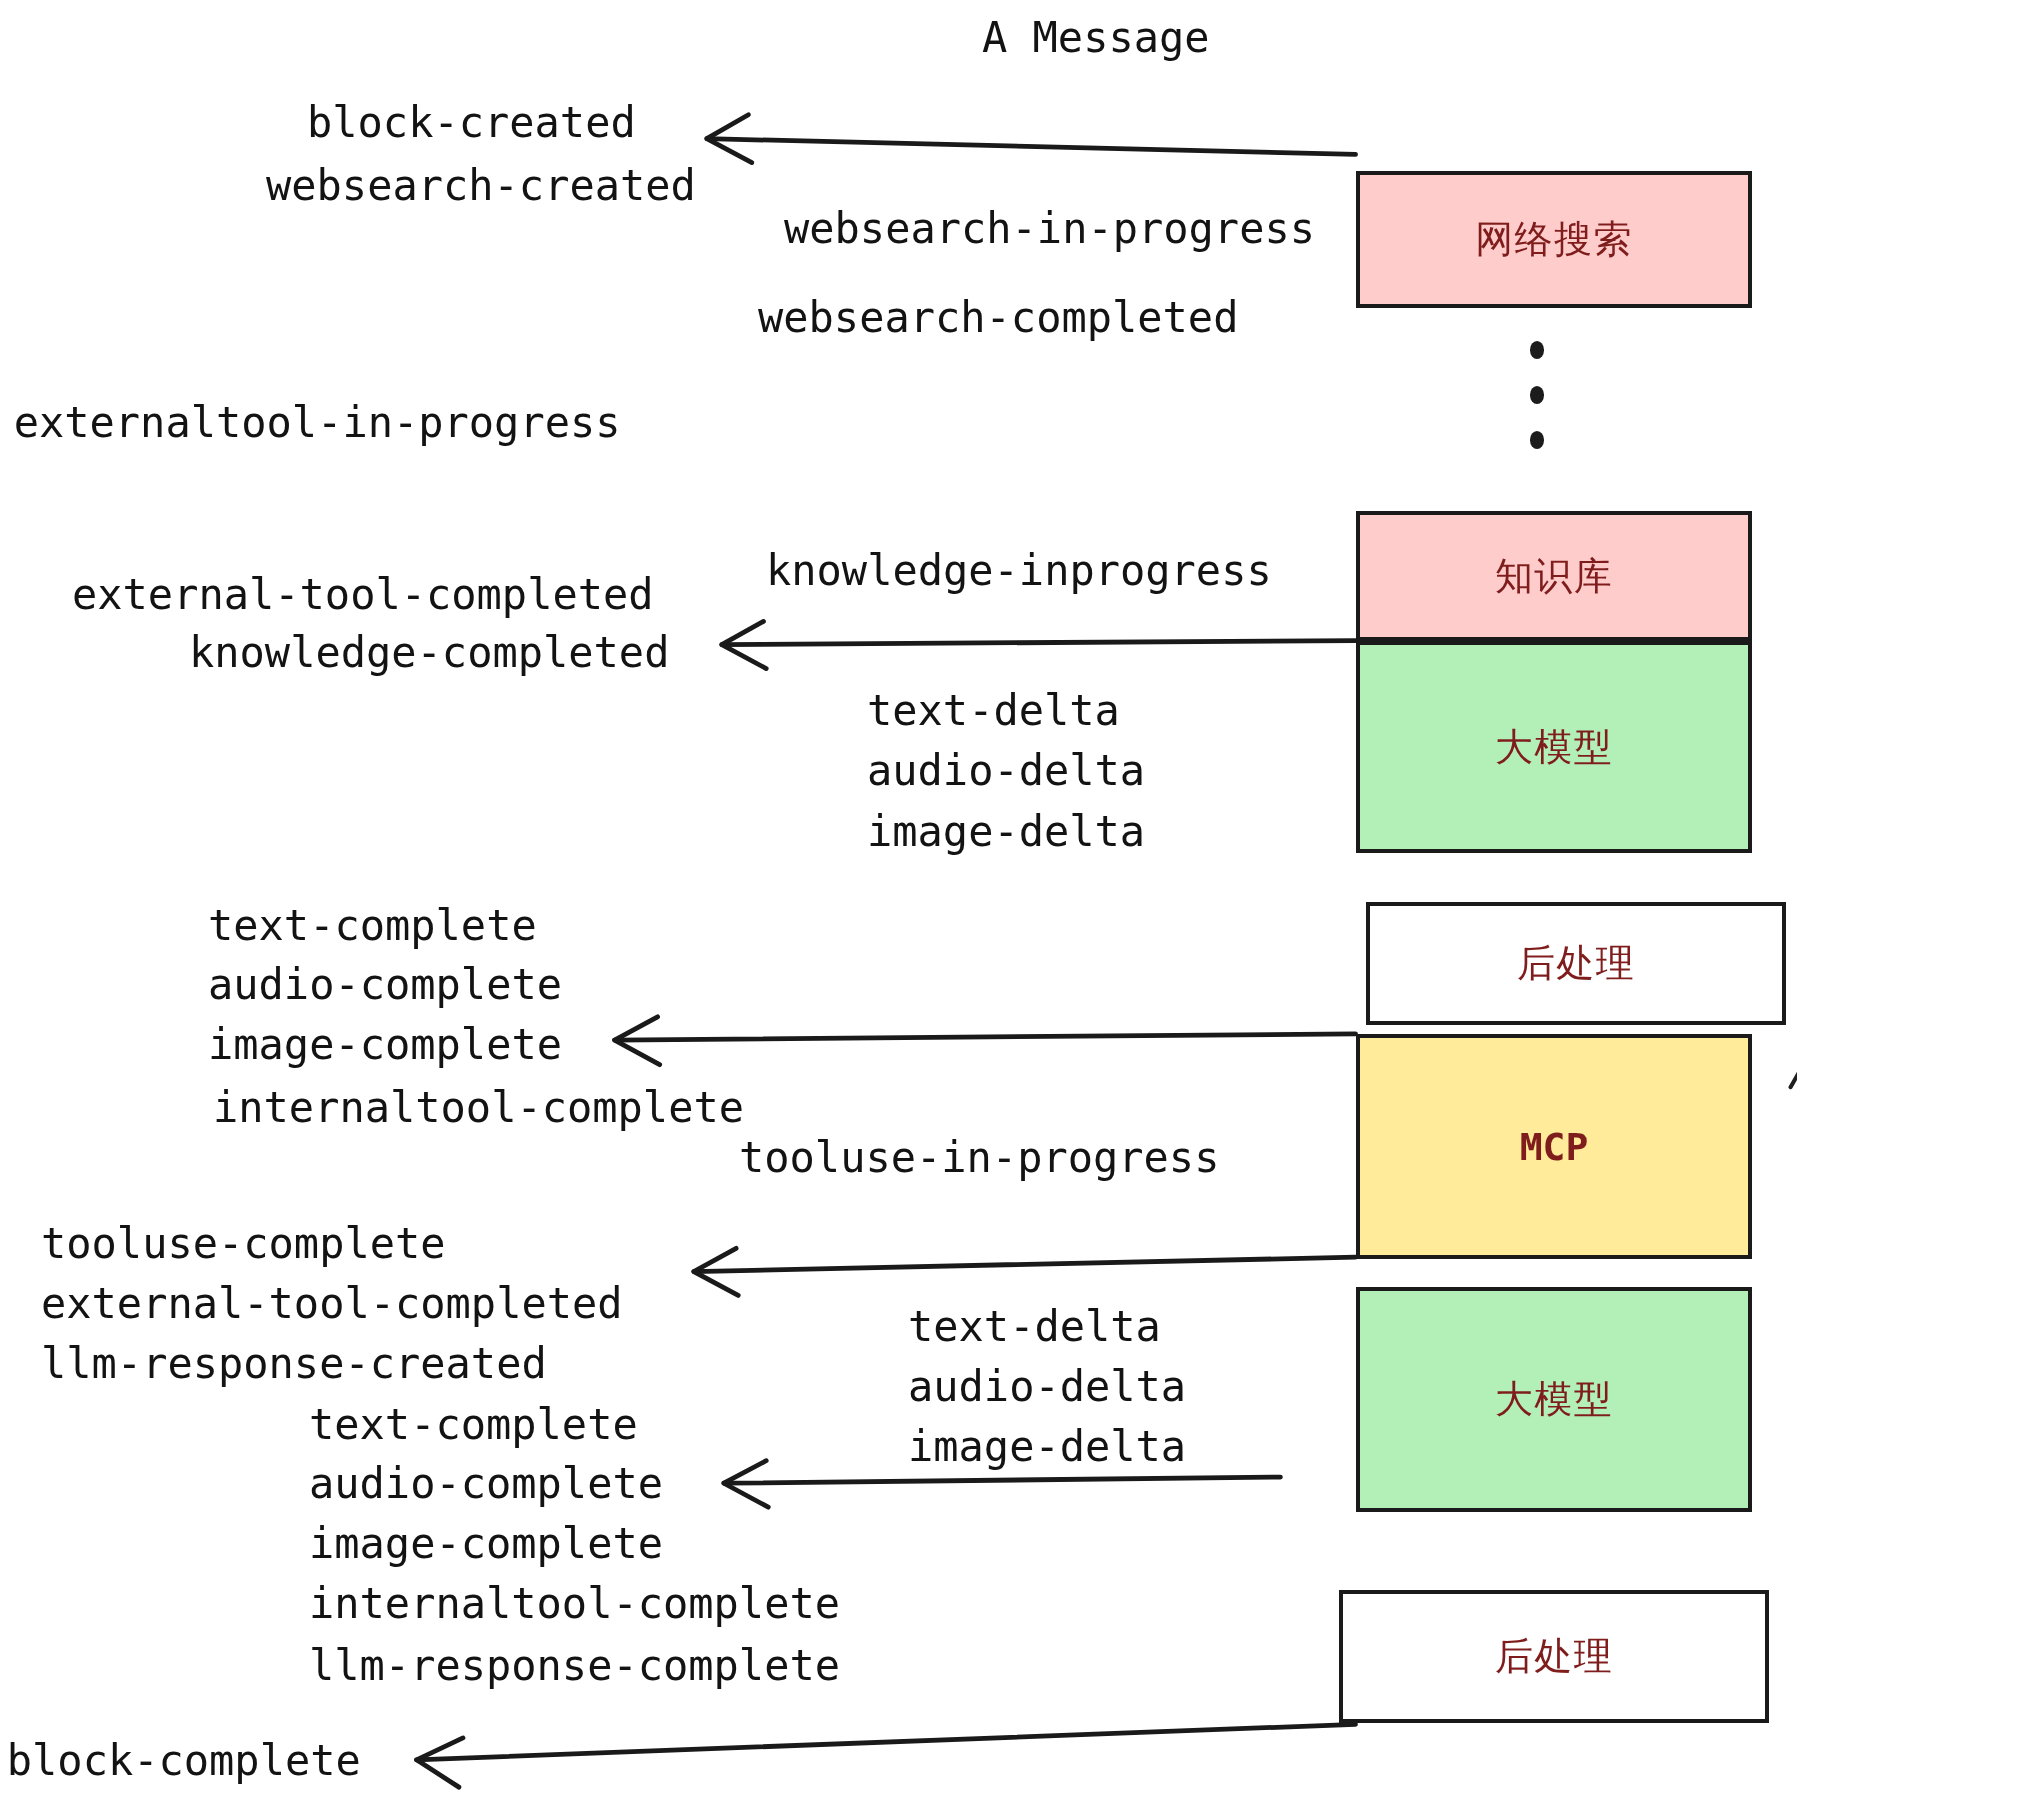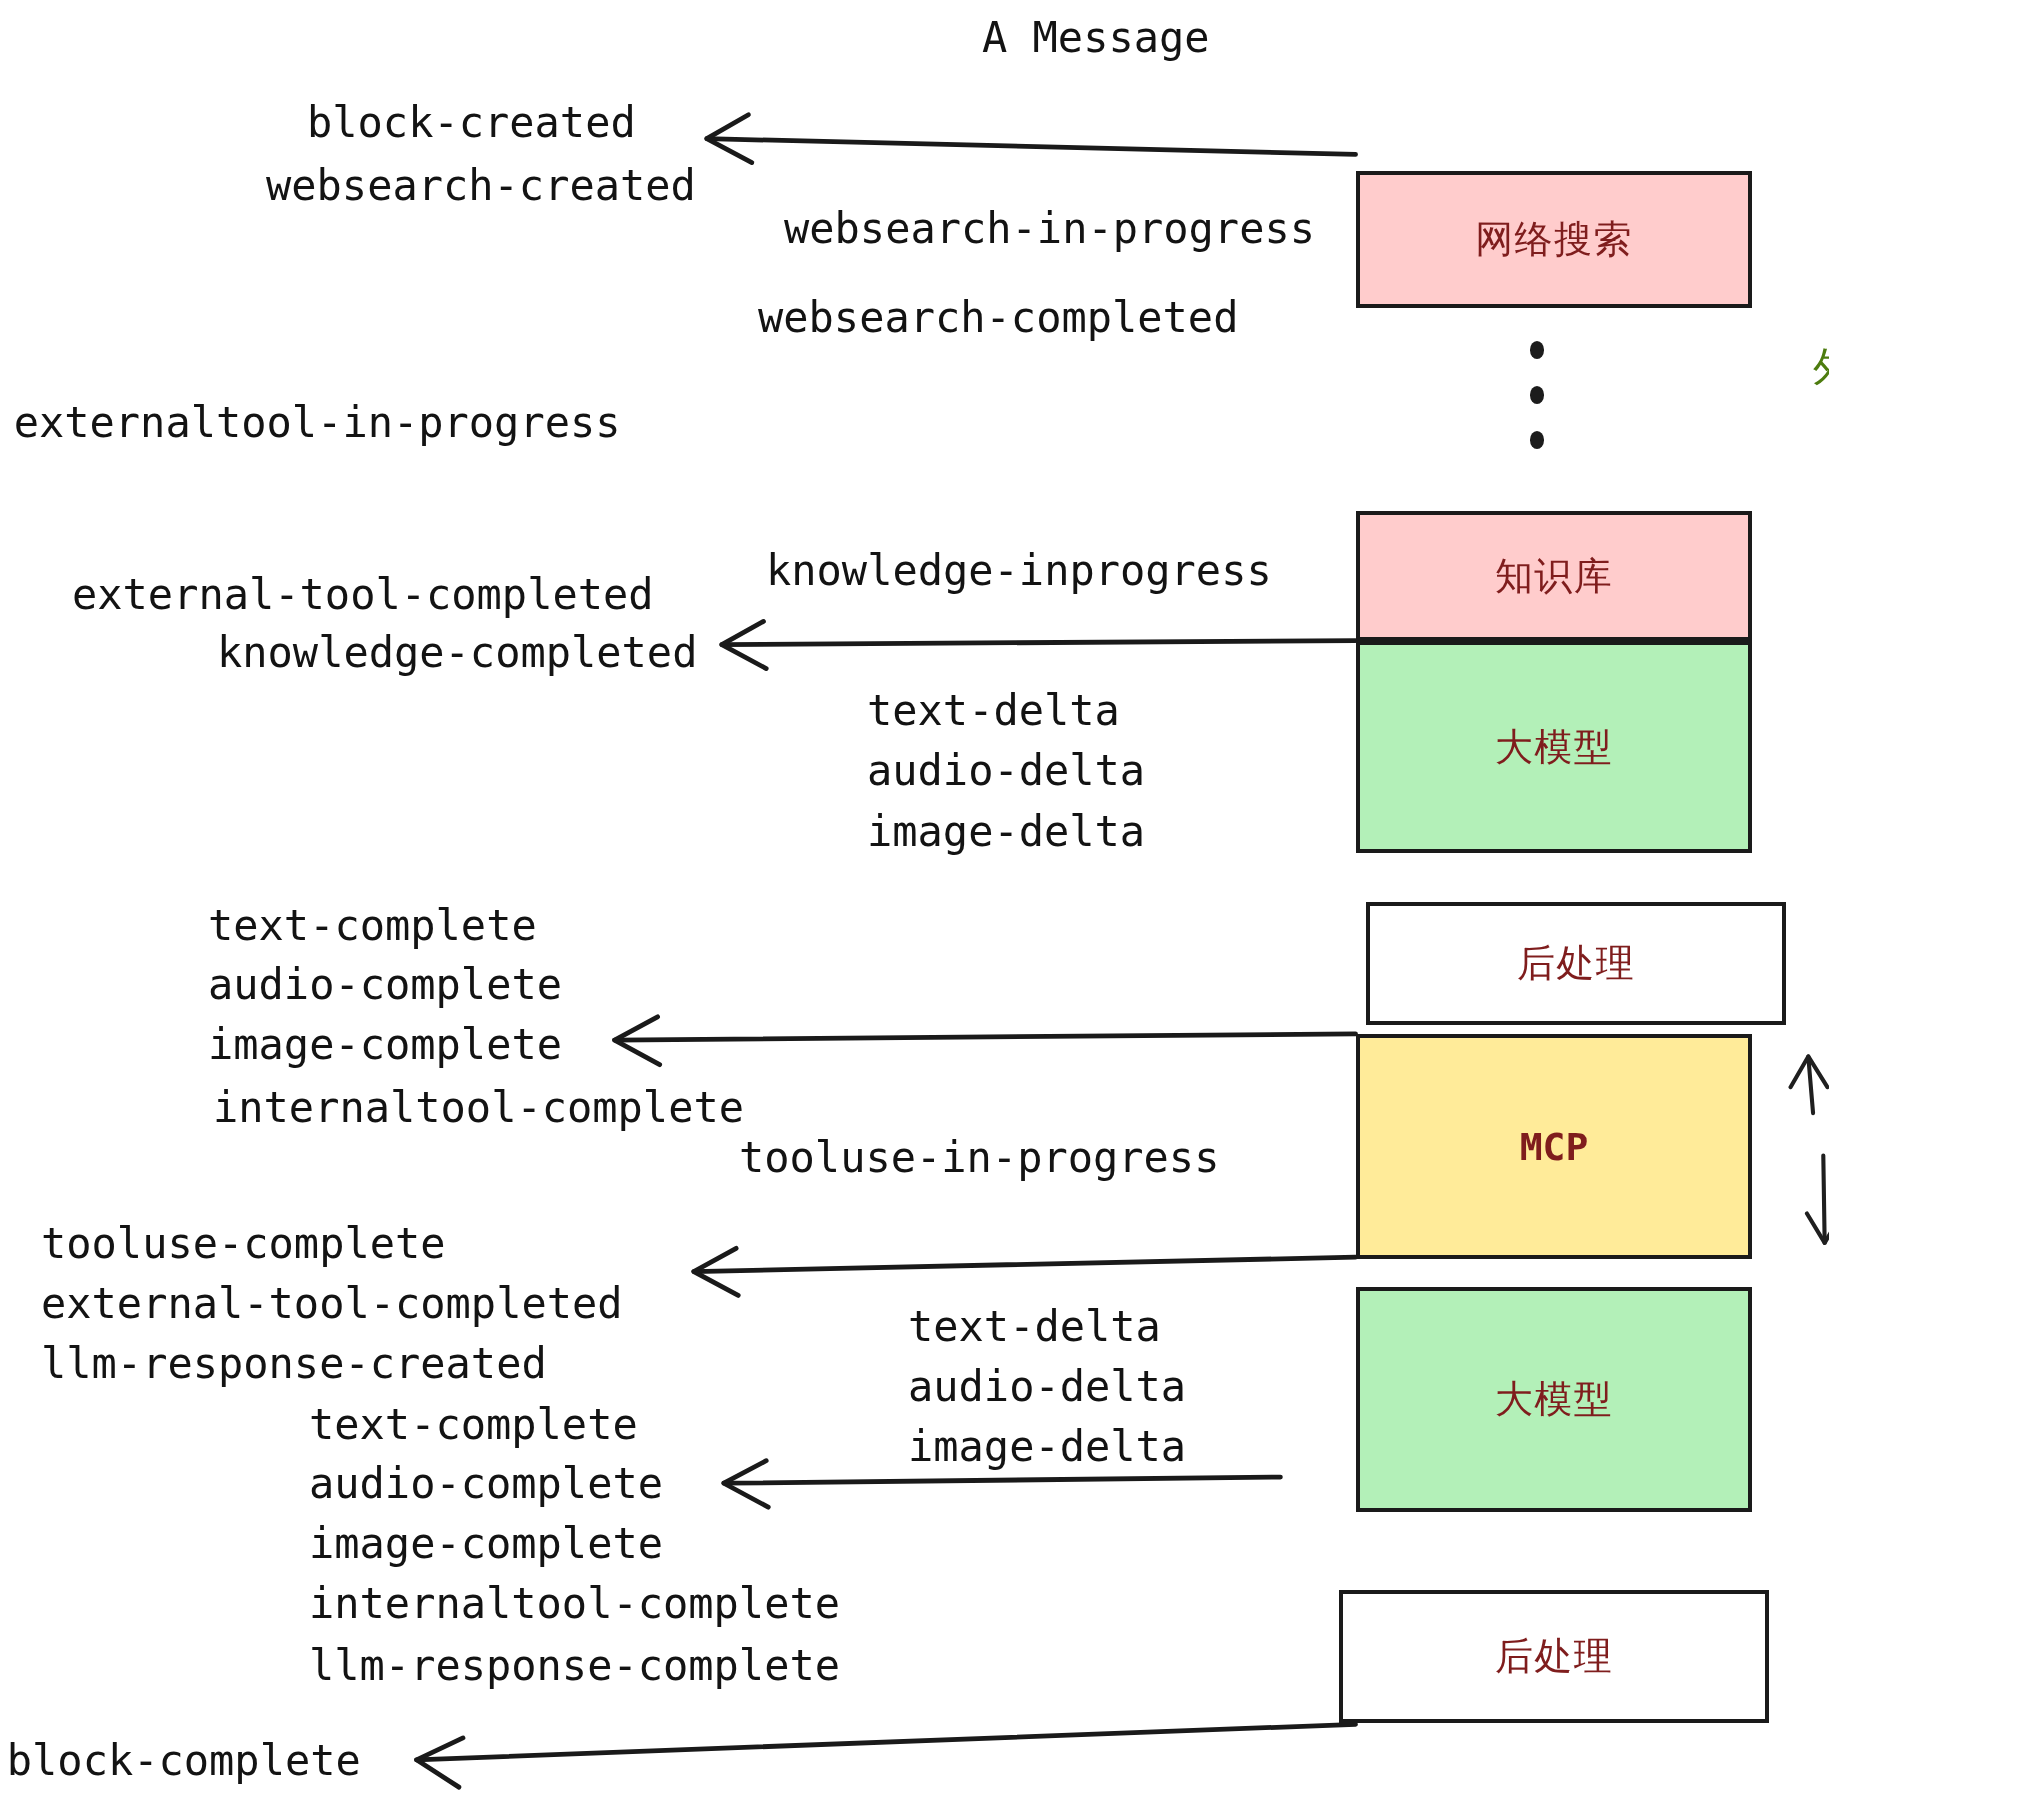--- a/index.html
+++ b/index.html
@@ -7,21 +7,20 @@
     padding: 0;
     background: #ffffff;
   }
   #canvas {
     position: relative;
     width: 1797px;
     height: 1796px;
     background: #ffffff;
     font-family: "DejaVu Sans Mono", "Liberation Mono", monospace;
     overflow: hidden;
-    padding-left: 32px;
   }
   .evt {
     position: absolute;
     font-family: "DejaVu Sans Mono", "Liberation Mono", monospace;
     font-size: 42px;
     letter-spacing: 0px;
     color: #131313;
     white-space: nowrap;
     line-height: 1;
   }
@@ -175,21 +174,21 @@
   <div class="side-label" style="left:1840px; top:1120px;">外部工具</div>
 
   <div class="evt" style="left:307px; top:102px;">block-created</div>
   <div class="evt" style="left:266px; top:165px;">websearch-created</div>
   <div class="evt" style="left:784px; top:208px;">websearch-in-progress</div>
   <div class="evt" style="left:758px; top:297px;">websearch-completed</div>
   <div class="evt" style="left:766px; top:550px;">knowledge-inprogress</div>
 
   <div class="evt" style="left:13.7px; top:402px;">externaltool-in-progress</div>
   <div class="evt" style="left:72px; top:574px;">external-tool-completed</div>
-  <div class="evt" style="left:189px; top:632px;margin-left:28px;">knowledge-completed</div>
+  <div class="evt" style="left:189px; top:632px;">knowledge-completed</div>
 
   <div class="evt" style="left:867px; top:690px;">text-delta</div>
   <div class="evt" style="left:867px; top:750px;">audio-delta</div>
   <div class="evt" style="left:867px; top:811px;">image-delta</div>
 
   <div class="evt" style="left:208px; top:905px;">text-complete</div>
   <div class="evt" style="left:208px; top:964px;">audio-complete</div>
   <div class="evt" style="left:208px; top:1024px;">image-complete</div>
   <div class="evt" style="left:213px; top:1087px;">internaltool-complete</div>
   <div class="evt" style="left:41px; top:1223px;">tooluse-complete</div>

